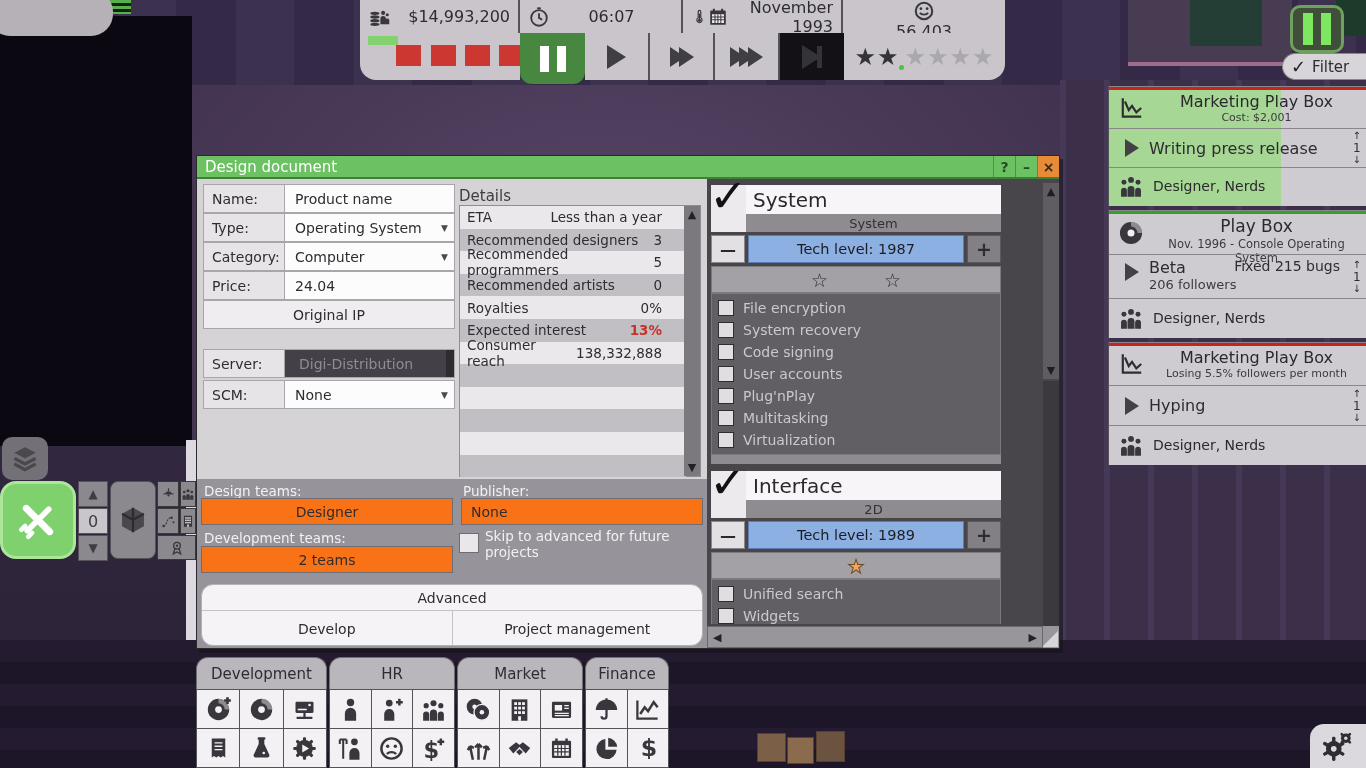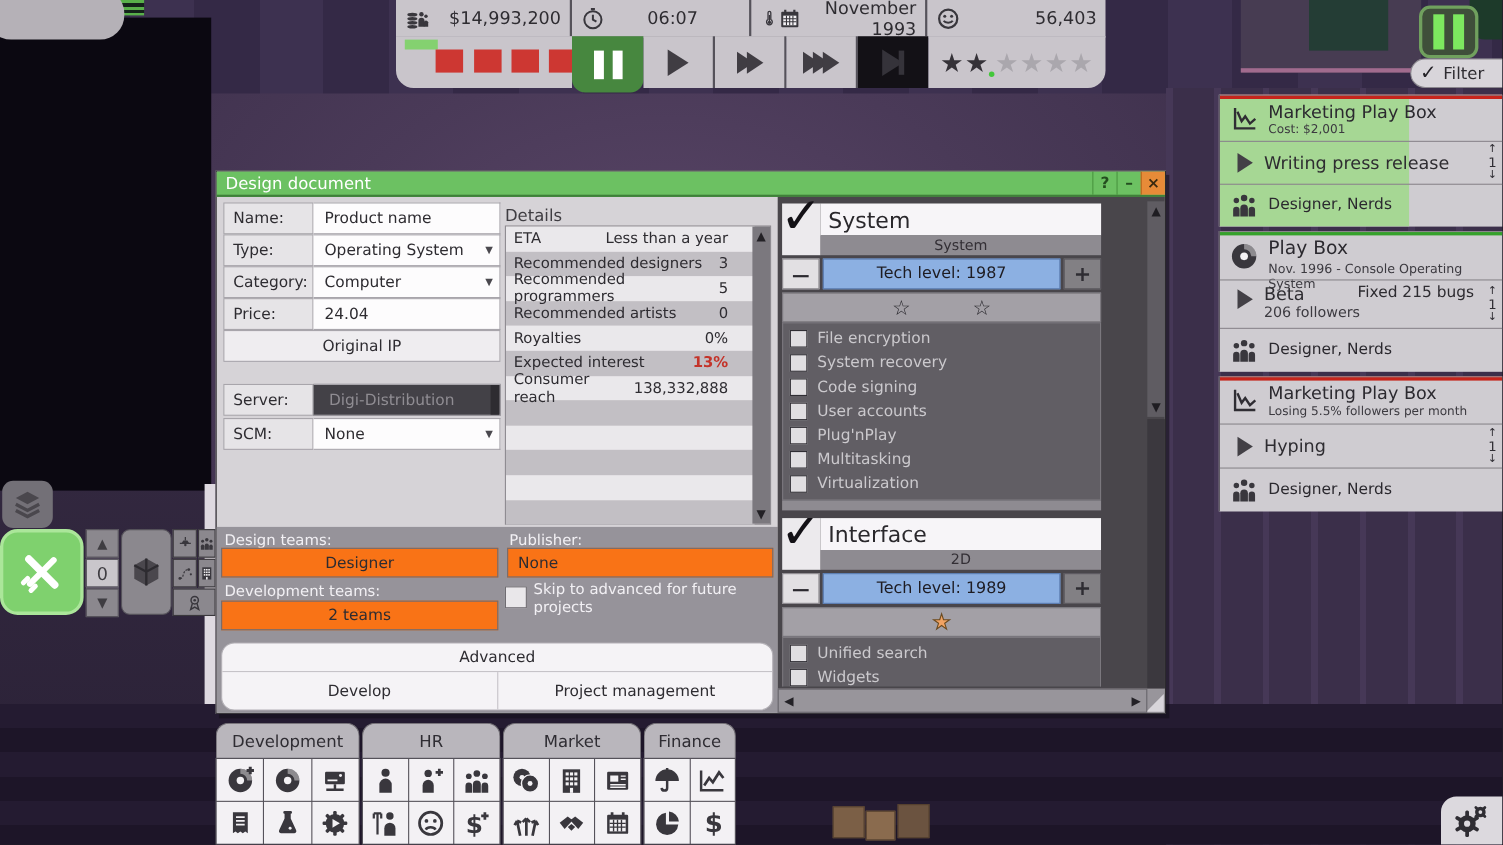--- a/index.html
+++ b/index.html
@@ -20,21 +20,21 @@
   .bg-wall-strip{left:186px;top:440px;width:10px;height:200px;background:#ded9e0;}
   .bg-machine{left:1128px;top:0;width:164px;height:62px;background:#473c52;border-bottom:4px solid #a16b8e;}
   .bg-machine2{left:1190px;top:0;width:72px;height:46px;background:#243d35;}
   .bg-plant{left:1336px;top:0;width:30px;height:36px;background:#1d3a2a;border-radius:0 0 0 14px;}
   .bg-stripes{left:107px;top:0;width:24px;height:14px;
     background:repeating-linear-gradient(180deg,#59b04a 0 3px,#14231a 3px 6px);}
   .crate{background:#7b5f46;border:1px solid #55412f;}
   
   .topbar{left:360px;top:0;width:645px;height:33px;background:#c9c5cb;display:flex;border-bottom:1px solid #8d8a90;}
   .tb-sec{display:flex;align-items:center;padding:0 8px;border-right:2px solid #55525a;box-sizing:border-box;font-size:16px;}
-  .tb-sec:last-child{border-right:none;}
+  .tb-sec:last-child{border-right:none;flex-direction:column;}
   .tb-val{flex:1;text-align:right;}
   .icon-s{width:22px;height:22px;flex:none;}
   .progress-panel{left:360px;top:33px;width:160px;height:47px;background:#c9c5cb;border-radius:0 0 0 16px;}
   .mini-green{left:8px;top:3px;width:30px;height:9px;background:#84d170;}
   .redsq{top:12px;width:25px;height:21px;background:#cd3732;}
   .speed-btn{top:33px;width:65px;height:47px;background:#c9c5cb;border-right:2px solid #55525a;
     display:flex;align-items:center;justify-content:center;box-sizing:border-box;}
   .speed-pause{left:520px;height:51px;background:#47873f;border-radius:0 0 12px 12px;border-right:none;}
   .pbar{width:9px;height:26px;background:#fff;margin:0 4px;}
   .tri{width:0;height:0;border-style:solid;border-color:transparent;}
@@ -51,21 +51,21 @@
   .filter-bar{left:1282px;top:53px;width:84px;height:27px;background:#d8d5da;border:1px solid #8a878d;border-right:none;
     border-radius:14px 0 0 14px;display:flex;align-items:center;font-size:15px;box-sizing:border-box;padding-left:8px;}
   .filter-check{font-weight:bold;font-size:18px;margin-right:6px;color:#232126;}
   .blob{left:-12px;top:-10px;width:125px;height:46px;background:#b5b1b7;border-radius:22px;}
   
   .card{left:1108px;width:258px;background:#cfccd1;border-left:1px solid #55525a;box-sizing:border-box;overflow:hidden;}
   .card-accent{position:absolute;left:0;top:0;width:100%;height:4px;}
   .progress-band{position:absolute;left:0;top:4px;bottom:0;width:67%;background:#a6d794;}
   .card-row{position:relative;border-top:1px solid #8a868c;display:flex;align-items:center;}
   .card-row:first-of-type{border-top:none;}
-  .card-head{padding:6px 6px 4px 44px;display:block;}
+  .card-head{padding:6px 6px 4px 44px;display:block;text-align:center;}
   .card-title{font-size:16px;color:#2b292f;line-height:1.15;}
   .card-sub{font-size:11px;color:#3c3a40;}
   .card-icon{position:absolute;left:8px;top:8px;width:30px;height:26px;}
   .tri-cardplay{border-width:9px 0 9px 14px;border-left-color:#434046;margin:0 10px 0 16px;}
   .card-action{font-size:16px;}
   .queue{position:absolute;right:5px;top:50%;transform:translateY(-50%);display:flex;flex-direction:column;
     align-items:center;font-size:10px;line-height:1;color:#2f2d33;}
   .queue .num{font-size:12px;margin:1px 0;}
   .team-row{padding:7px 0;}
   .people-ic{width:28px;height:26px;margin:0 8px 0 8px;}

